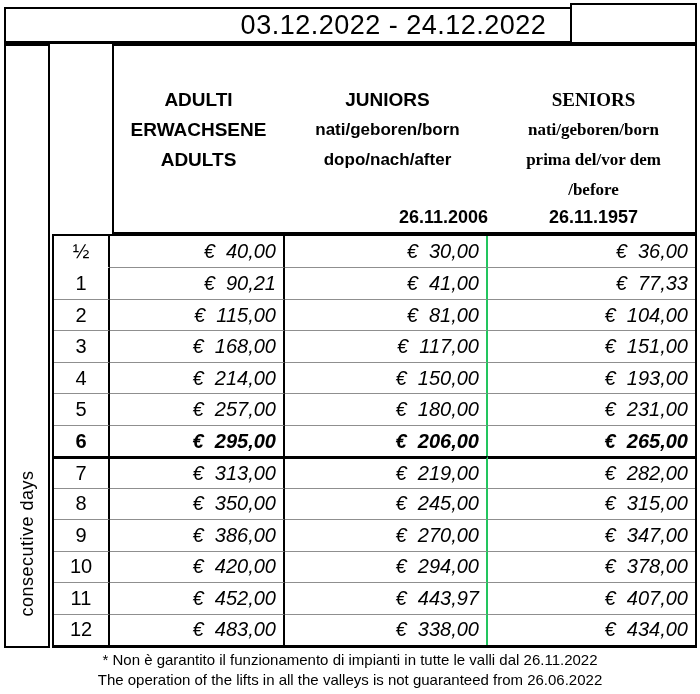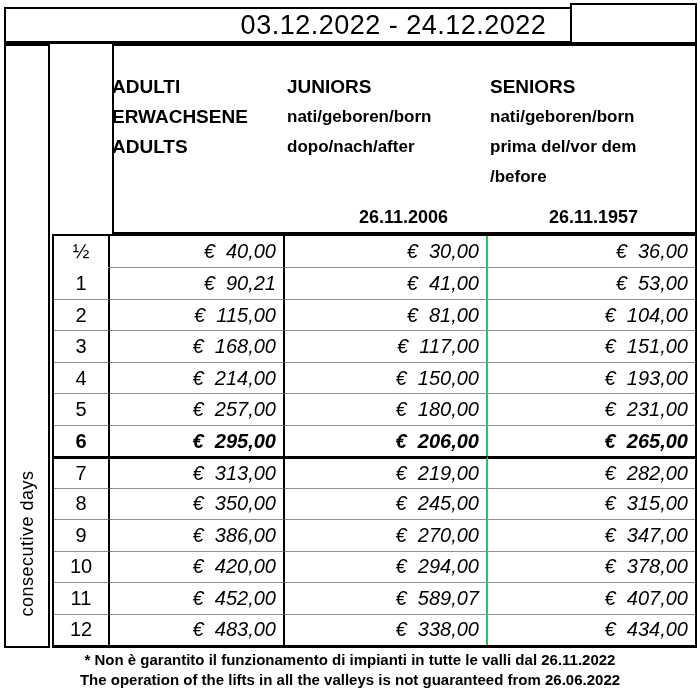--- a/index.html
+++ b/index.html
@@ -25,31 +25,31 @@
   .title-text {
     position: absolute; left: 90px; top: 10px; width: 607px;
     text-align: center; font-size: 27px; letter-spacing: 0.5px;
   }
 
   
   .header-box {
     position: absolute; left: 112px; top: 44px; width: 585px; height: 190px;
     border: 2px solid #000; background: #fff;
   }
-  .hdr { position: absolute; top: 72px; text-align: left; font-weight: bold; }
+  .hdr { position: absolute; top: 85px; text-align: center; font-weight: bold; }
   .hdr-adults  { left: 112px; width: 173px; }
   .hdr-juniors { left: 287px; width: 201px; }
-  .hdr-seniors { left: 490px; width: 207px; }
+  .hdr-seniors { left: 490px; width: 207px; font-family: Liberation Serif, serif; }
   .hl-main { font-size: 19px; line-height: 30px; }
   .hl-sub  { font-size: 17px; line-height: 30px; }
   .hdr-date {
     position: absolute; top: 207px; text-align: center;
     font-weight: bold; font-size: 18px; line-height: 20px;
   }
-  .hdr-date-juniors { left: 303px; width: 201px; }
+  .hdr-date-juniors { left: 287px; width: 201px; text-align: right; }
   .hdr-date-seniors { left: 490px; width: 207px; }
 
   
   .side-box {
     position: absolute; left: 4px; top: 44px; width: 46px; height: 604px;
     border: 2px solid #000; background: #fff;
   }
   .side-label-wrap {
     position: absolute; left: 4px; top: 463px; width: 46px; height: 160px;
     display: flex; align-items: center; justify-content: center;
@@ -73,21 +73,21 @@
   .row.bold { font-weight: bold; }
   .c-days    { width: 56px;  border-right: 2px solid #000; justify-content: center; }
   .c-adults  { width: 175px; border-right: 2px solid #000; }
   .c-juniors { width: 203px; border-right: 2px solid #22c55e; }
   .c-seniors { flex: 1; }
   .price { justify-content: flex-end; padding-right: 7px; white-space: pre; font-style: italic; }
 
   
   .footnote {
     position: absolute; left: 0; top: 650px; width: 700px;
-    text-align: center; font-weight: bold; font-size: 15px; line-height: 20px;
+    text-align: center; font-weight: normal; font-size: 15px; line-height: 20px;
   }
 </style>
 </head>
 <body>
 
 <div class="page">
 
   <div class="title-box-right"></div>
   <div class="title-box-main"></div>
   <div class="title-text">03.12.2022 - 24.12.2022</div>
@@ -125,21 +125,21 @@
       <div class="row first">
       <div class="cell c-days">½</div>
       <div class="cell c-adults price">€  40,00</div>
       <div class="cell c-juniors price">€  30,00</div>
       <div class="cell c-seniors price">€  36,00</div>
     </div>
       <div class="row no-day-sep">
       <div class="cell c-days">1</div>
       <div class="cell c-adults price">€  90,21</div>
       <div class="cell c-juniors price">€  41,00</div>
-      <div class="cell c-seniors price">€  53,00</div>
+      <div class="cell c-seniors price">€  77,33</div>
     </div>
       <div class="row">
       <div class="cell c-days">2</div>
       <div class="cell c-adults price">€  115,00</div>
       <div class="cell c-juniors price">€  81,00</div>
       <div class="cell c-seniors price">€  104,00</div>
     </div>
       <div class="row">
       <div class="cell c-days">3</div>
       <div class="cell c-adults price">€  168,00</div>
@@ -184,21 +184,21 @@
     </div>
       <div class="row">
       <div class="cell c-days">10</div>
       <div class="cell c-adults price">€  420,00</div>
       <div class="cell c-juniors price">€  294,00</div>
       <div class="cell c-seniors price">€  378,00</div>
     </div>
       <div class="row">
       <div class="cell c-days">11</div>
       <div class="cell c-adults price">€  452,00</div>
-      <div class="cell c-juniors price">€  589,07</div>
+      <div class="cell c-juniors price">€  443,97</div>
       <div class="cell c-seniors price">€  407,00</div>
     </div>
       <div class="row">
       <div class="cell c-days">12</div>
       <div class="cell c-adults price">€  483,00</div>
       <div class="cell c-juniors price">€  338,00</div>
       <div class="cell c-seniors price">€  434,00</div>
     </div>
     </div>
 

